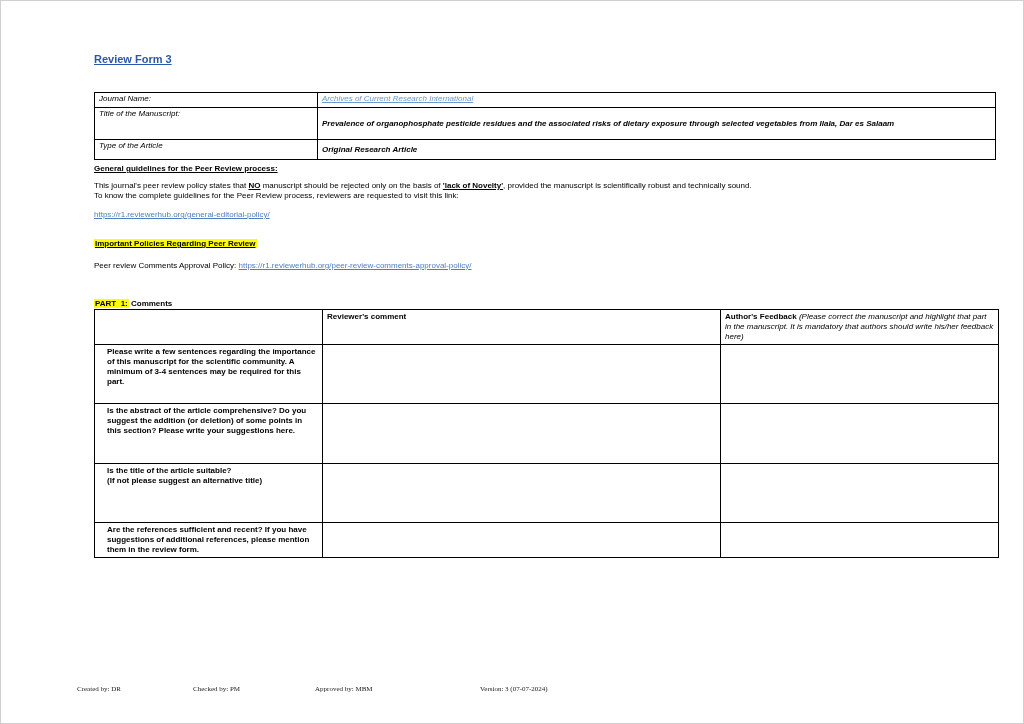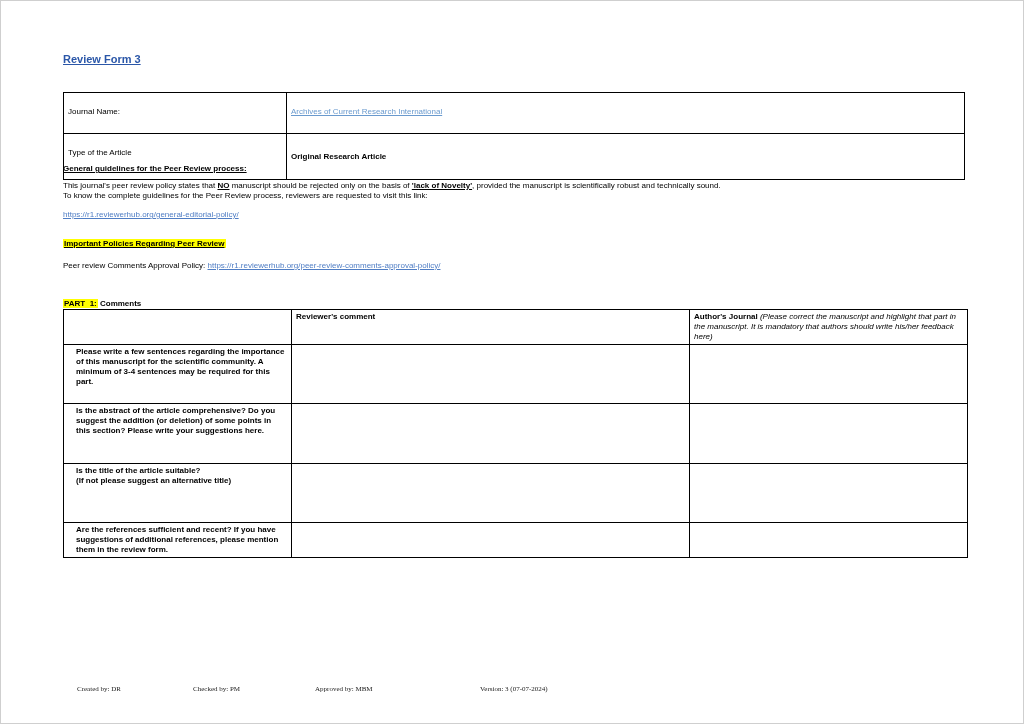--- a/index.html
+++ b/index.html
@@ -6,35 +6,35 @@
   .page{
     position:relative;
     width:1024px;height:724px;
     background:#ffffff;
     border:1px solid #cfcfcf;
     box-sizing:border-box;
     font-family:"Liberation Sans", sans-serif;
     color:#000;
     overflow:hidden;
   }
-  .abs{position:absolute;}
+  .abs{position:absolute;margin-left:31px;}
 
   
   .doc-title{
     left:62px;top:52px;
     font-size:11px;font-weight:bold;
     color:#2b57a8;text-decoration:underline;
   }
 
   
   table{border-collapse:collapse;table-layout:fixed;}
   td{border:1px solid #000;font-size:8px;line-height:10px;vertical-align:top;overflow:hidden;}
 
   .mtable{left:62px;top:91px;width:901px;}
-  .mtable td{padding:14px 4px;}
+  .mtable td{padding:1px 4px;font-style:italic;}
   .mtable .val{font-weight:bold;vertical-align:middle;}
 
   .link{color:#4f7dc4;text-decoration:underline;cursor:pointer;}
   .link-light{color:#6a9ace;text-decoration:underline;cursor:pointer;}
 
   .guidelines-heading{
     left:62px;top:163px;font-size:8px;font-weight:bold;text-decoration:underline;
   }
   .body-line{font-size:8px;line-height:10px;white-space:nowrap;}
   .bold-u{font-weight:bold;text-decoration:underline;}
@@ -73,20 +73,24 @@
     <colgroup>
         <col style="width:223px">
         <col style="width:678px">
       </colgroup>
     <tbody>
         <tr>
       <td style="height:12px">Journal Name:</td>
       <td><a class="link-light">Archives of Current Research International</a></td>
     </tr>
     <tr>
+      <td style="height:29px">Title of the Manuscript:</td>
+      <td class="val">Prevalence of organophosphate pesticide residues and the associated risks of dietary exposure through selected vegetables from Ilala, Dar es Salaam</td>
+    </tr>
+    <tr>
       <td style="height:17px">Type of the Article</td>
       <td class="val">Original Research Article</td>
     </tr>
   </tbody>
     </table>
 
   <div class="abs guidelines-heading">General guidelines for the Peer Review process:</div>
 
   <div class="abs" style="left:62px;top:180px;">
     <div class="body-line"><span>This journal's peer review policy states that </span><span class="bold-u">NO</span><span> manuscript should be rejected only on the basis of </span><span class="bold-u">'lack of Novelty'</span><span>, provided the manuscript is scientifically robust and technically sound.</span></div>
@@ -106,21 +110,21 @@
   <table class="abs p1table">
     <colgroup>
         <col style="width:228px">
         <col style="width:398px">
         <col style="width:278px">
       </colgroup>
     <tbody>
         <tr>
       <td style="height:30px"></td>
       <td class="hdr">Reviewer's comment</td>
-      <td class="hdr"><span>Author's Journal</span><span class="note"> (Please correct the manuscript and highlight that part in the manuscript. It is mandatory that authors should write his/her feedback here)</span></td>
+      <td class="hdr"><span>Author's Feedback</span><span class="note"> (Please correct the manuscript and highlight that part in the manuscript. It is mandatory that authors should write his/her feedback here)</span></td>
     </tr>
     <tr>
       <td class="q" style="height:54px">Please write a few sentences regarding the importance of this manuscript for the scientific community. A minimum of 3-4 sentences may be required for this part.</td>
       <td class="blank"></td>
       <td class="blank"></td>
     </tr>
     <tr>
       <td class="q" style="height:55px">Is the abstract of the article comprehensive? Do you suggest the addition (or deletion) of some points in this section? Please write your suggestions here.</td>
       <td class="blank"></td>
       <td class="blank"></td>

